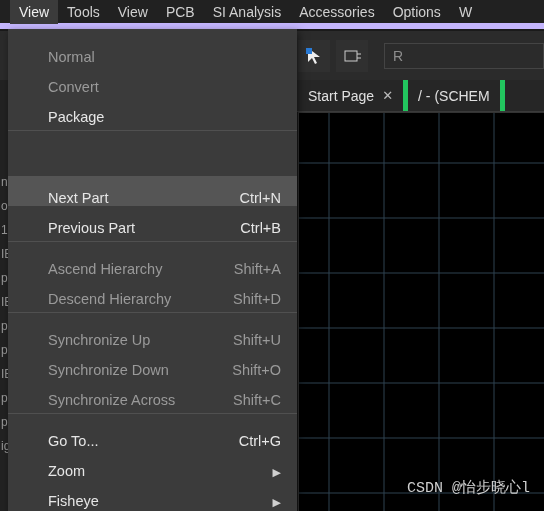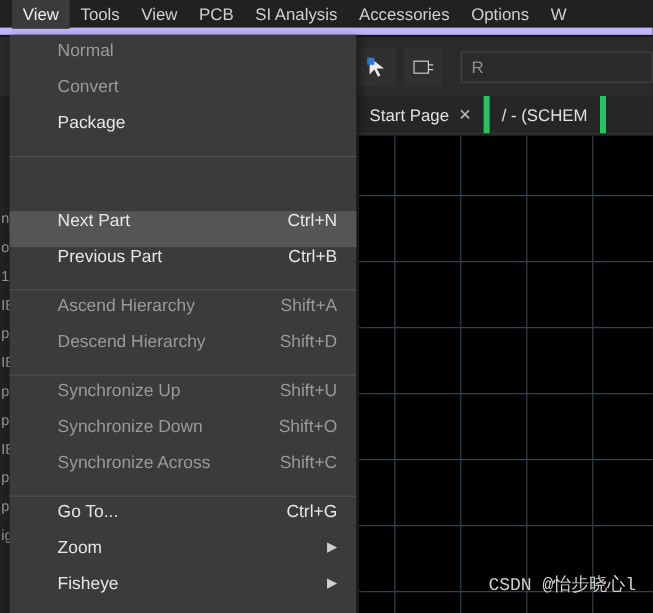--- a/index.html
+++ b/index.html
@@ -105,21 +105,21 @@
     position: absolute;
     top: 29px; left: 8px;
     width: 289px;
     background: #3b3b3b;
     z-index: 10;
     padding: 6px 0;
     box-shadow: 2px 3px 8px rgba(0,0,0,0.5);
   }
   .dd-item {
     height: 30px;
-    display: flex; align-items: flex-start;
+    display: flex; align-items: flex-end;
     padding-left: 40px; padding-right: 16px;
     color: #9a9a9a;
     font-size: 14.5px;
     position: relative;
   }
   .dd-item.enabled { color: #e6e6e6; }
   .dd-item.hover { background: #555; margin-top: 45px; }
   .dd-item .shortcut {
     margin-left: auto;
     color: inherit;

